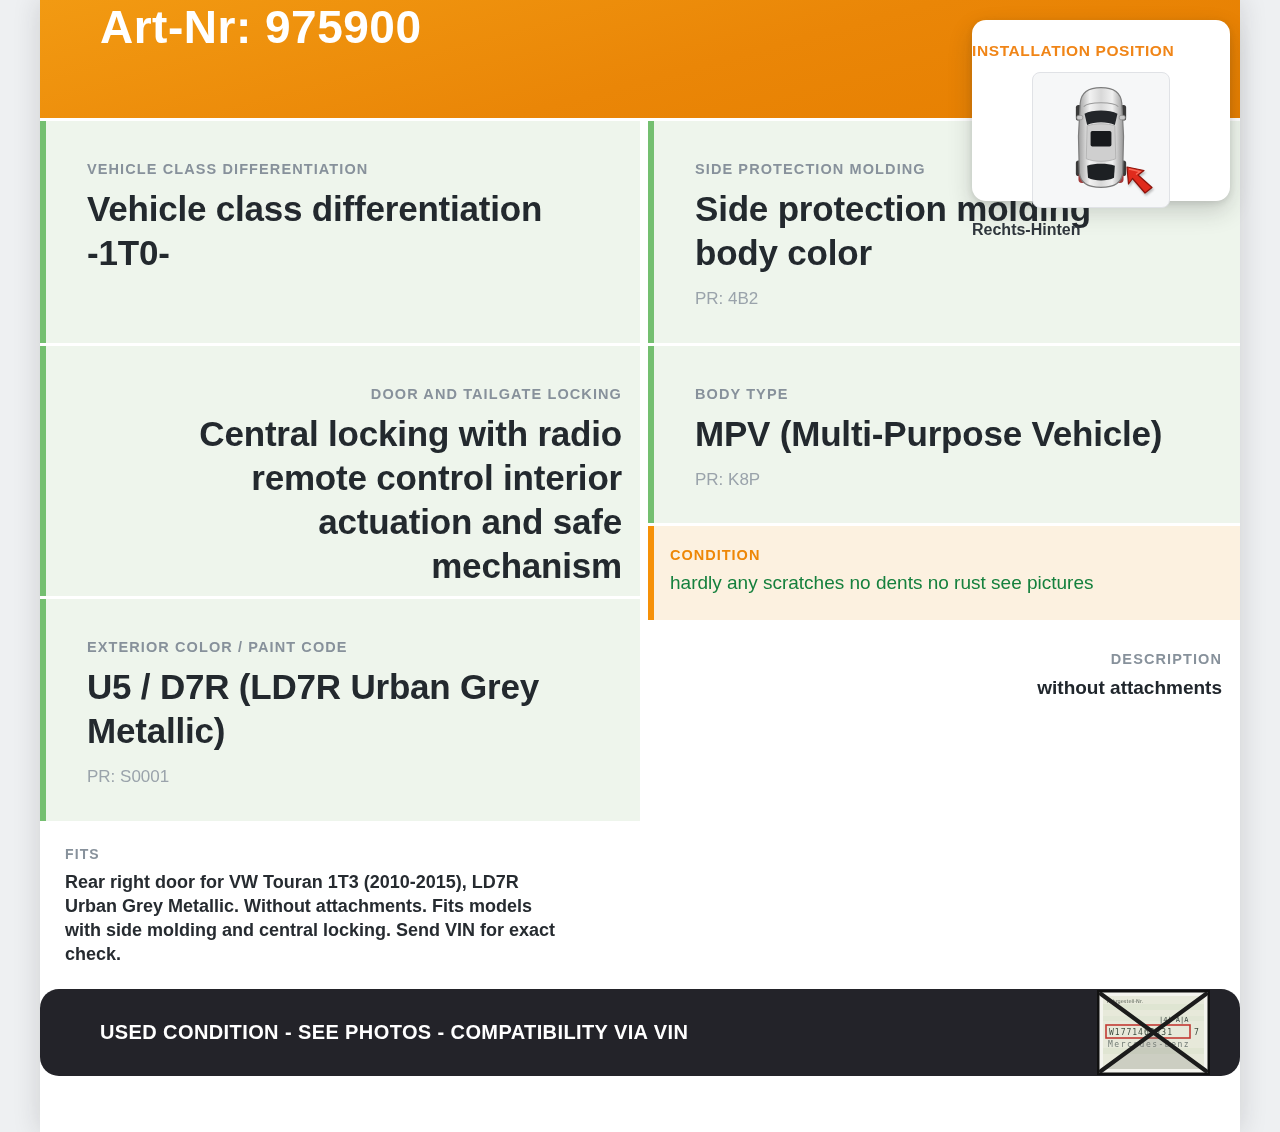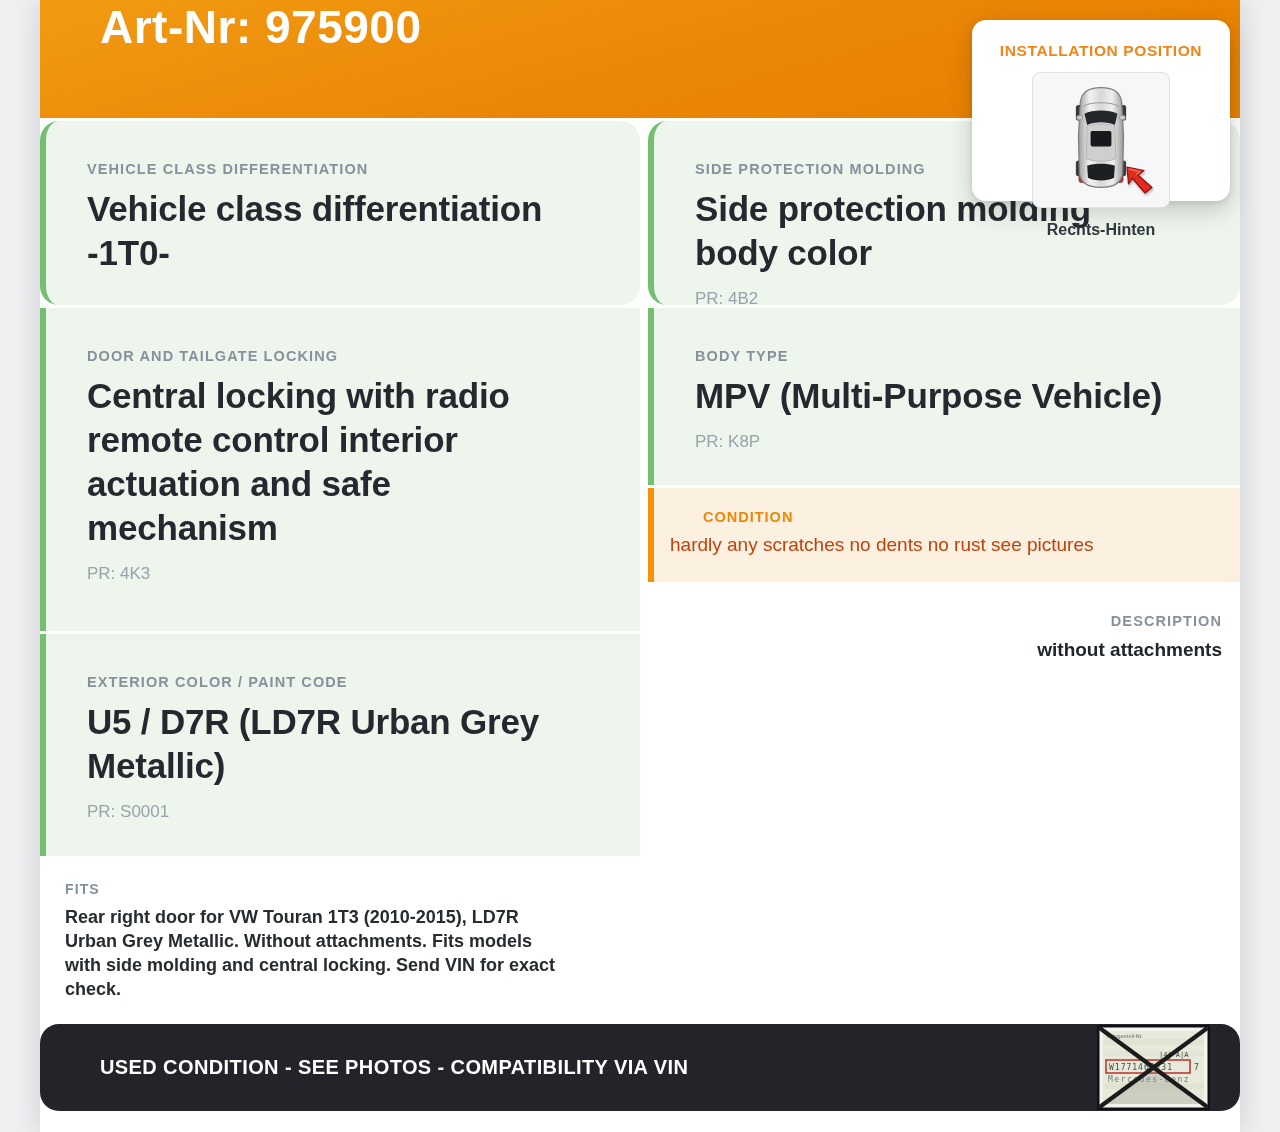--- a/index.html
+++ b/index.html
@@ -45,32 +45,32 @@
   }
   .ttl{
     margin-top:10px;
     font-size:35px; line-height:44px; font-weight:700;
     color:#23292e; letter-spacing:-0.2px;
     white-space:pre-line;
   }
   .pr{
     margin-top:14px; font-size:17px; font-weight:500; color:#9aa3ab;
   }
-  .h223{ height:184px;border-radius:19px; } .h305{ height:323px; } .h222{ height:222px; }
+  .h223{ height:222px; } .h305{ height:250px;text-align:right; } .h222{ height:222px; }
   .h177{ height:177px; }
   
   .condition{
     height:94px;
     background:#fcf1e0;
     border-left:6px solid #f69108;
     padding:21px 18px 0 16px;
   }
-  .condition .lbl{ color:#ee8706; letter-spacing:1px;margin-left:33px; }
+  .condition .lbl{ color:#ee8706; letter-spacing:1px; }
   .condition .body-text{
-    margin-top:9px; font-size:19px; font-weight:500; color:#c2410c;
+    margin-top:9px; font-size:19px; font-weight:500; color:#15803d;
   }
   
   .description{ padding:28px 18px 0 18px; background:#fff;text-align:right; }
   .description .body-text{
     margin-top:10px; font-size:19px; font-weight:600; color:#20262c;
   }
   
   .fits{ height:163px; background:#fff; padding:22px 42px 0 25px; }
   .fits .lbl{ font-size:14px; }
   .fits .fits-text{
@@ -92,21 +92,21 @@
   .doc-img{
     position:absolute; right:30px; top:1px;
     width:113px; height:85px; display:block;
   }
   
   .inst-card{
     position:absolute; left:932px; top:20px;
     width:258px; height:181px;
     background:#fff; border-radius:14px;
     box-shadow:0 10px 24px rgba(40,40,40,.20), 0 2px 6px rgba(40,40,40,.12);
-    text-align:center; z-index:5;
+    text-align:left; z-index:5;
   }
   .inst-lbl{
     margin-top:22px;
     font-size:15.5px; font-weight:700; letter-spacing:.6px;
     color:#f08517;
   }
   .inst-frame{
     position:relative;
     width:138px; height:136px;
     margin:12px auto 0;

